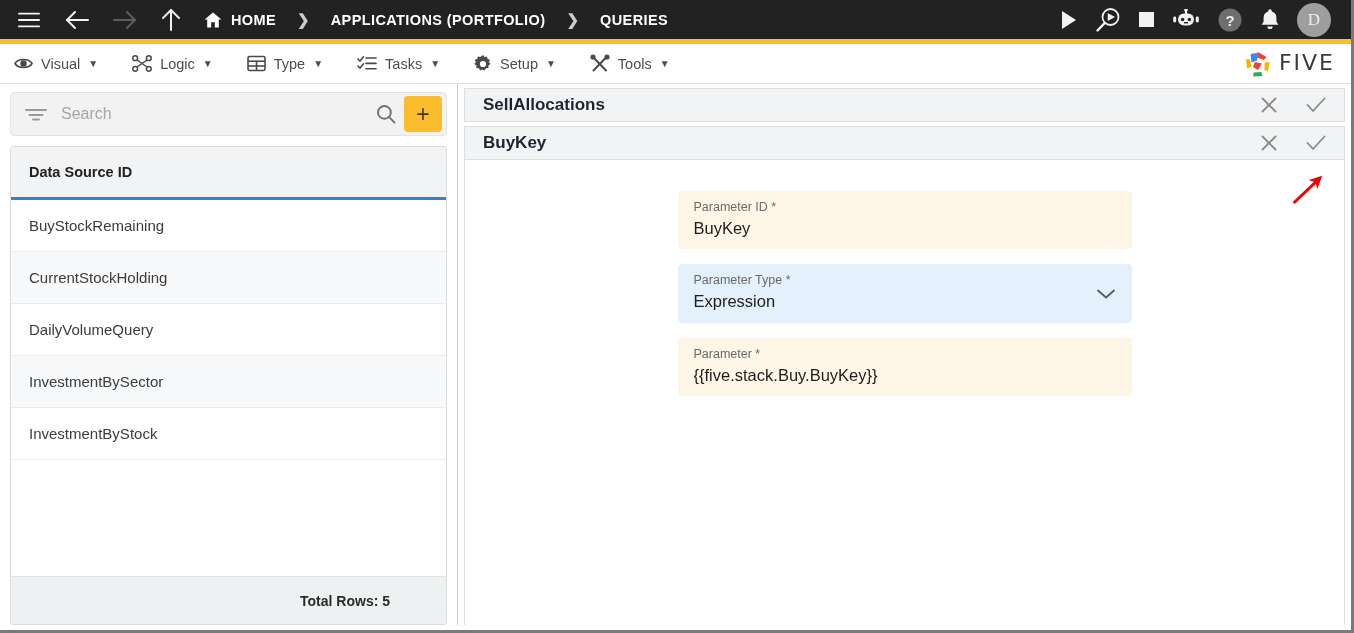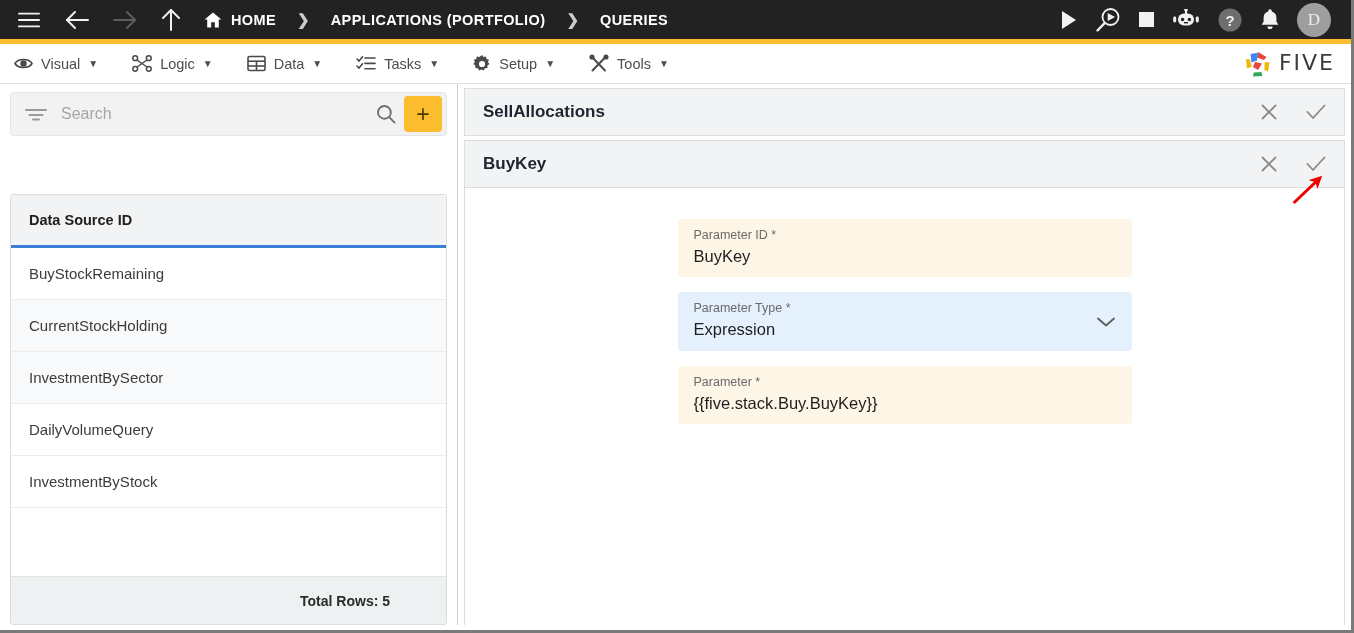--- a/index.html
+++ b/index.html
@@ -164,21 +164,20 @@
 
   .grid {
     border: 1px solid #dcdcdc;
     border-radius: 3px;
     display: flex;
     flex-direction: column;
     flex: 1;
     min-height: 0;
     overflow: hidden;
     background: #ffffff;
-    margin-top: 48px;
   }
   .grid-head {
     background: #f1f3f4;
     height: 53px;
     display: flex;
     align-items: center;
     padding-left: 18px;
     font-size: 14.5px;
     font-weight: bold;
     color: #212121;
@@ -216,21 +215,21 @@
   .right {
     flex: 1;
     display: flex;
     flex-direction: column;
     background: #ffffff;
     padding: 4px 6px 0 6px;
     min-width: 0;
     position: relative;
   }
   .panel-head {
-    height: 48px;
+    height: 34px;
     background: #f1f3f4;
     border: 1px solid #dddddd;
     display: flex;
     align-items: center;
     padding: 0 18px 0 18px;
     flex: 0 0 auto;
   }
   .panel-title {
     font-size: 17px;
     font-weight: bold;
@@ -435,21 +434,21 @@
 
     <div class="menu-item">
       <span class="mi-icon">
         <svg width="19" height="17" viewBox="0 0 19 17" fill="none" stroke="currentColor" stroke-width="1.6">
           <rect x="1" y="1.5" width="17" height="14" rx="1.5"></rect>
           <line x1="1" y1="6.2" x2="18" y2="6.2"></line>
           <line x1="1" y1="11" x2="18" y2="11"></line>
           <line x1="9.5" y1="6.2" x2="9.5" y2="15.5"></line>
         </svg>
       </span>
-      <span>Data</span>
+      <span>Type</span>
       <span class="caret">▼</span>
     </div>
 
     <div class="menu-item">
       <span class="mi-icon">
         <svg width="20" height="17" viewBox="0 0 20 17" fill="none" stroke="currentColor" stroke-width="1.6" stroke-linecap="round">
           <polyline points="1,4 3,6 6.5,1.8"></polyline>
           <polyline points="1,11 3,13 6.5,8.8"></polyline>
           <line x1="9" y1="3" x2="19" y2="3"></line>
           <line x1="9" y1="8.4" x2="19" y2="8.4"></line>
@@ -519,22 +518,22 @@
           </svg>
         </span>
         <button class="add-btn">+</button>
       </div>
 
       <div class="grid">
         <div class="grid-head">Data Source ID</div>
         <div class="grid-rows">
           <div class="grid-row">BuyStockRemaining</div>
           <div class="grid-row alt">CurrentStockHolding</div>
+          <div class="grid-row">DailyVolumeQuery</div>
           <div class="grid-row alt">InvestmentBySector</div>
-          <div class="grid-row">DailyVolumeQuery</div>
           <div class="grid-row">InvestmentByStock</div>
         </div>
         <div class="grid-foot">Total Rows: 5</div>
       </div>
     </div>
 
     <div class="right">
 
       <div class="panel-head">
         <span class="panel-title">SellAllocations</span>

